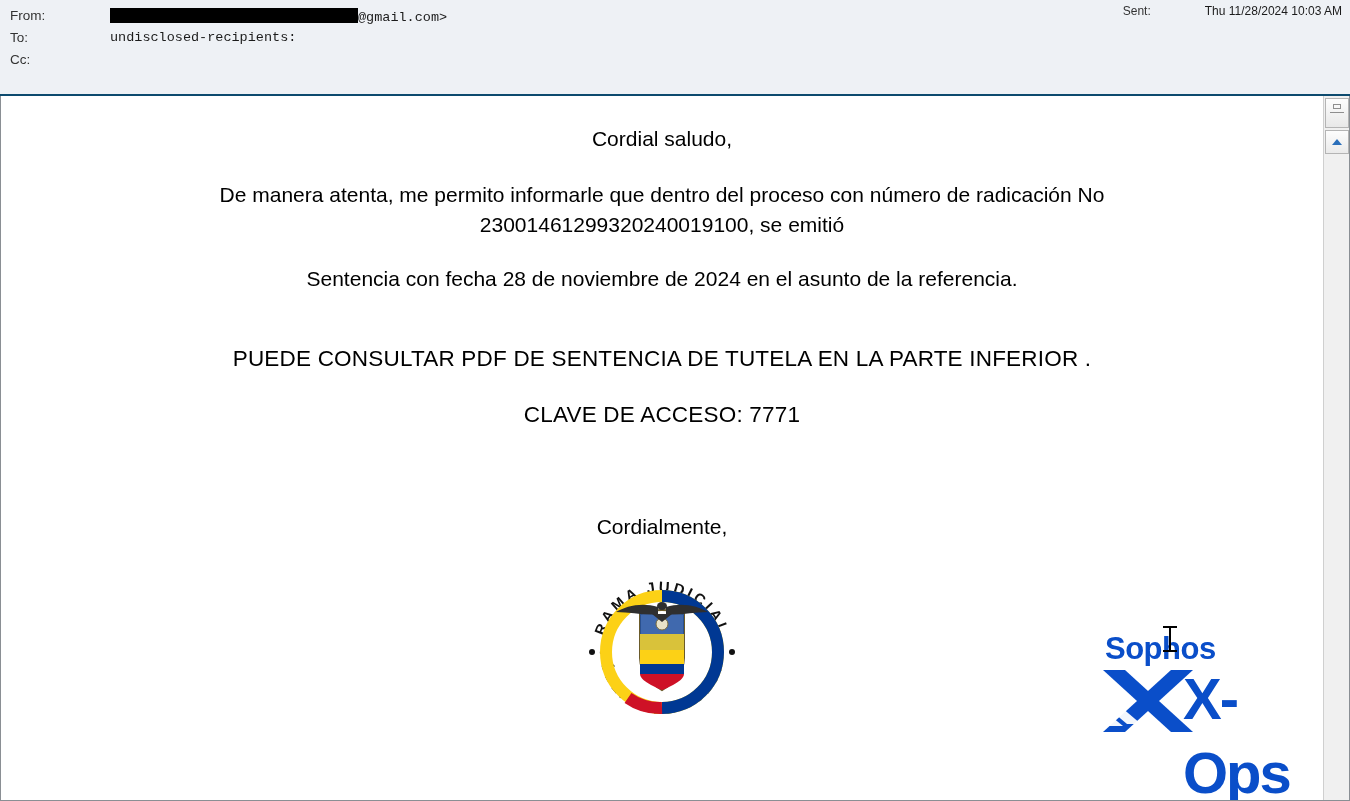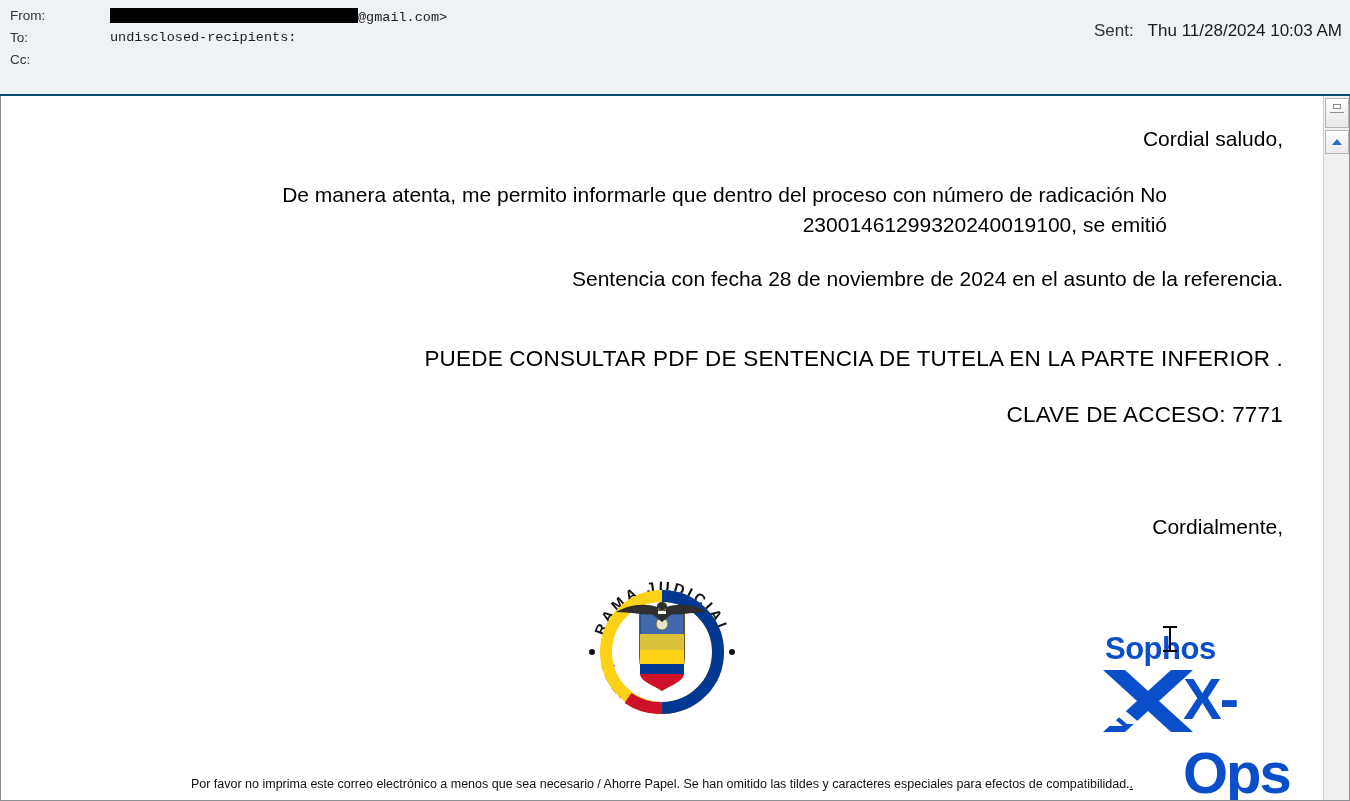--- a/index.html
+++ b/index.html
@@ -50,24 +50,25 @@
     display: inline-block;
     width: 248px;
     height: 15px;
     background: #000000;
     vertical-align: -2px;
     margin-right: 0px;
   }
   .sent-block {
     position: absolute;
     right: 8px;
-    top: 21px;
+    top: 4px;
     display: flex;
-    font-size: 17px;
+    font-size: 12px;
     color: #1b1b1b;
+    gap: 40px;
   }
   .sent-label {
     color: #333333;
     margin-right: 14px;
   }
 
   
   .mail-body-wrap {
     position: relative;
     height: 705px;
@@ -79,21 +80,21 @@
   }
   .mail-body {
     position: absolute;
     left: 0;
     top: 0;
     right: 26px;
     bottom: 0;
     overflow: hidden;
     padding: 14px 40px 0 40px;
     box-sizing: border-box;
-    text-align: right;
+    text-align: center;
   }
   .p {
     font-size: 21px;
     line-height: 30px;
     margin: 0 0 24px 0;
     color: #000000;
   }
   .p.first { margin-top: 14px; }
   .p-narrow {
     max-width: 1010px;
@@ -361,23 +362,20 @@
         <path d="M 0,40 L 22,58 L 8,58 L 0,50 Z" fill="#ffffff" opacity="0.95"></path>
       </svg>
       <div class="xops-text">X-Ops</div>
     </div>
   </div>
 
   <div class="ibeam">
       <span></span>
     </div>
 
-  <div class="footer-note">
-    <span>Por favor no imprima este correo electrónico a menos que sea necesario / Ahorre Papel. Se han omitido las tildes y caracteres especiales para efectos de compatibilidad.</span><span class="u">.</span>
-  </div>
 
   <div class="scrollbar">
     <div class="sb-split"></div>
     <div class="sb-btn">
       <div class="arrow-up"></div>
     </div>
   </div>
 </div>
 
 </body></html>

